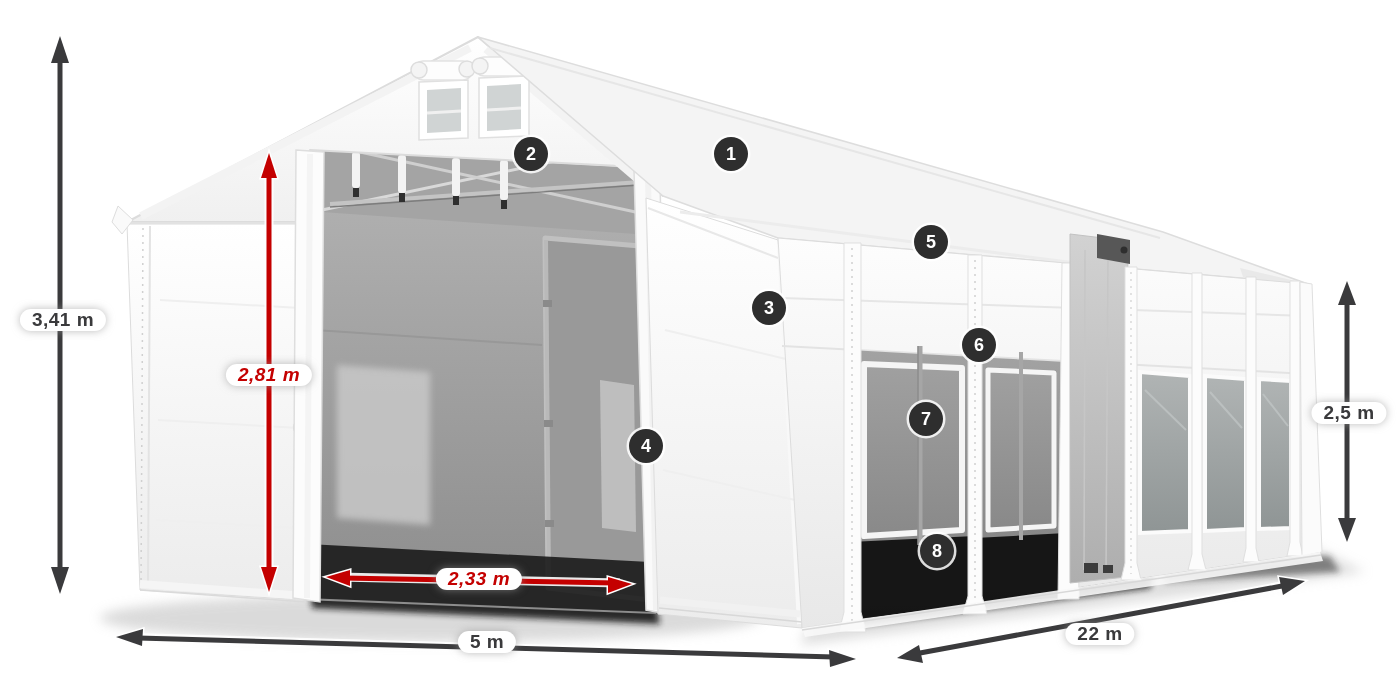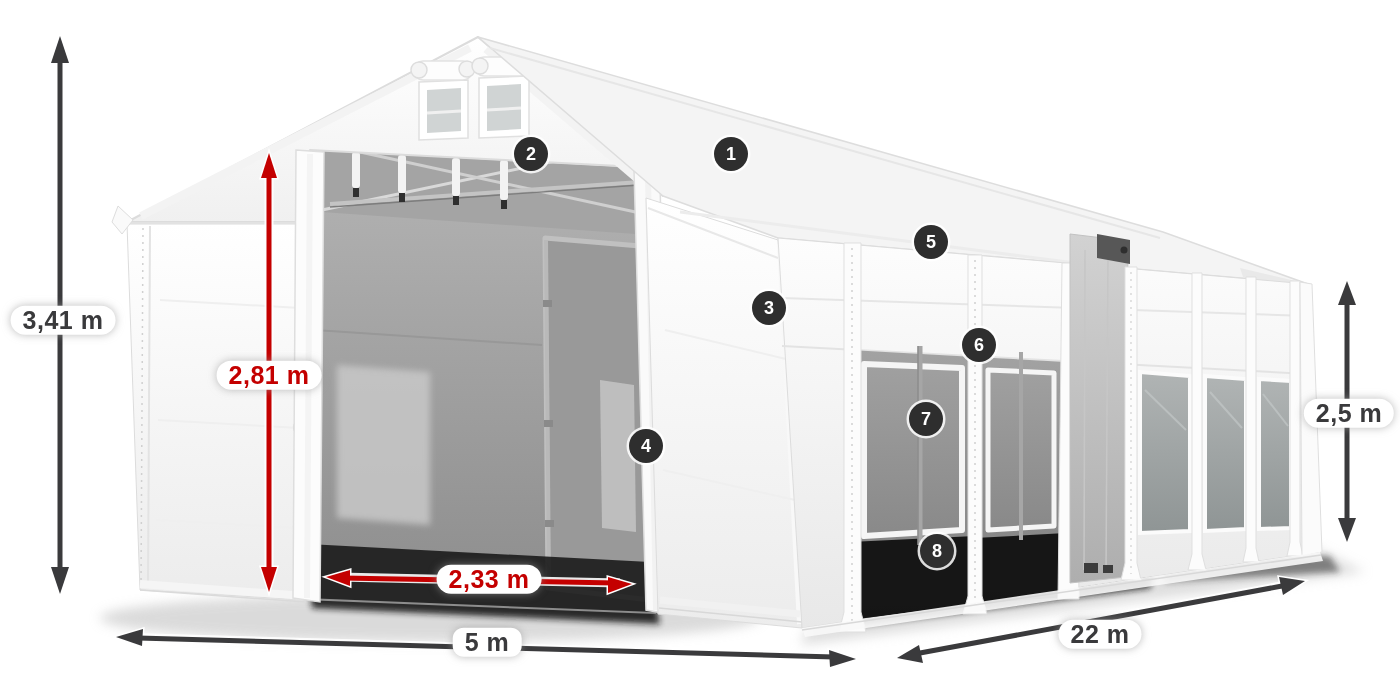--- a/index.html
+++ b/index.html
@@ -5,25 +5,25 @@
   html,body{margin:0;padding:0;background:#ffffff;}
   .stage{
     position:relative;width:1400px;height:700px;overflow:hidden;
     background:#ffffff;font-family:"Liberation Sans",sans-serif;
   }
   .tent-svg{position:absolute;left:0;top:0;}
   
   .pill{
     position:absolute;transform:translate(-50%,-50%);
     background:#ffffff;border-radius:15px;padding:0 12px;
-    font-weight:bold;font-size:25px;line-height:1.15;color:#3a3a3c;
+    font-weight:bold;font-size:19px;line-height:1.15;color:#3a3a3c;
     white-space:nowrap;box-shadow:0 0 9px rgba(150,150,150,.65);
     letter-spacing:.5px;
   }
-  .pill.red{color:#c40000;}
+  .pill.red{color:#c40000;font-style:italic;}
   
   .badge{
     position:absolute;transform:translate(-50%,-50%);
     width:34px;height:34px;border-radius:50%;background:#2e2e2e;
     color:#ffffff;font-weight:bold;font-size:18px;
     display:flex;align-items:center;justify-content:center;
     box-shadow:0 0 0 2.5px rgba(255,255,255,.85);
   }
 </style>
 </head>
@@ -274,21 +274,21 @@
     <g>
       <line x1="1347" y1="296" x2="1347" y2="527" stroke="#ffffff" stroke-width="9" opacity="0.9"></line>
       <polygon points="1347,281 1338,305 1356,305" fill="#3a3a3c" stroke="#ffffff" stroke-width="3" paint-order="stroke"></polygon>
       <polygon points="1347,542 1338,518 1356,518" fill="#3a3a3c" stroke="#ffffff" stroke-width="3" paint-order="stroke"></polygon>
       <line x1="1347" y1="300" x2="1347" y2="522" stroke="#3a3a3c" stroke-width="5"></line>
     </g>
   </svg>
 
   <div class="pill" style="left:63px;top:320px;">3,41 m</div>
   <div class="pill red" style="left:269px;top:375px;">2,81 m</div>
-  <div class="pill red" style="left:489px;top:579px;">2,33 m</div>
+  <div class="pill red" style="left:479px;top:579px;">2,33 m</div>
   <div class="pill" style="left:487px;top:642px;border-radius:11px;">5 m</div>
   <div class="pill" style="left:1100px;top:614px;margin-top:20px;">22 m</div>
   <div class="pill" style="left:1349px;top:413px;">2,5 m</div>
 
   <div class="badge" style="left:731px;top:154px;">1</div>
   <div class="badge" style="left:531px;top:154px;">2</div>
   <div class="badge" style="left:769px;top:308px;">3</div>
   <div class="badge" style="left:646px;top:446px;">4</div>
   <div class="badge" style="left:931px;top:242px;">5</div>
   <div class="badge" style="left:979px;top:345px;">6</div>

